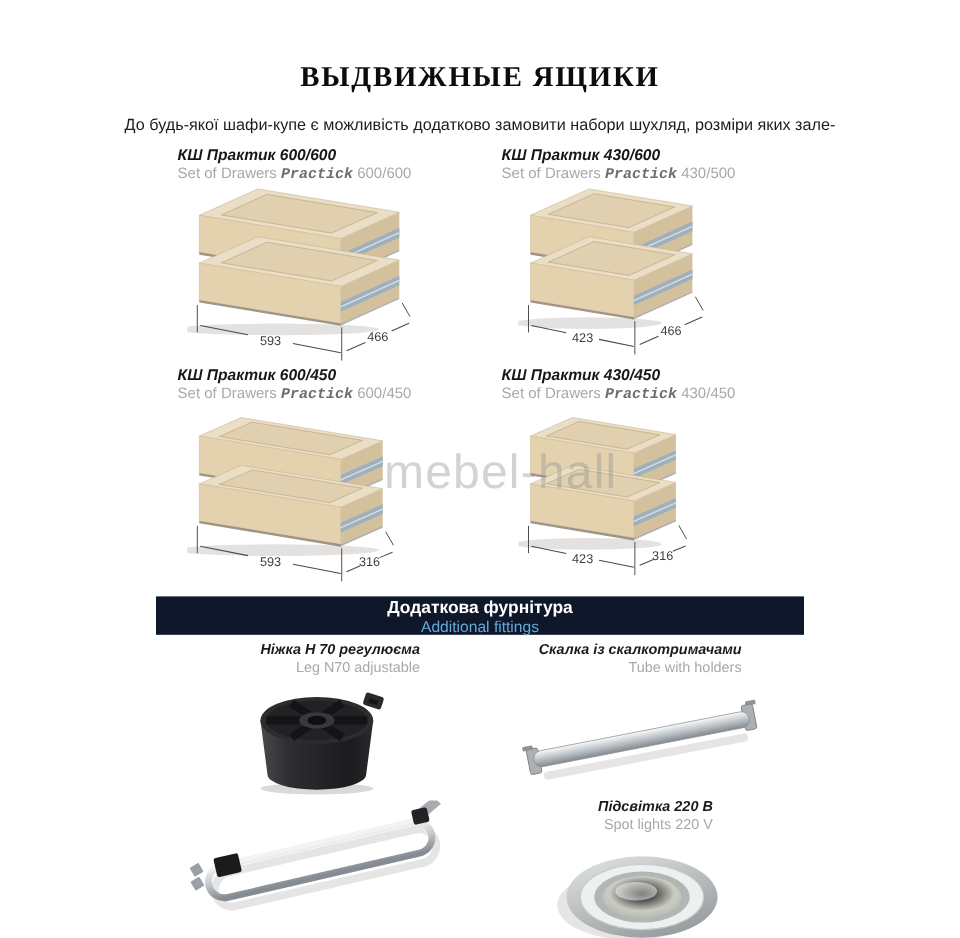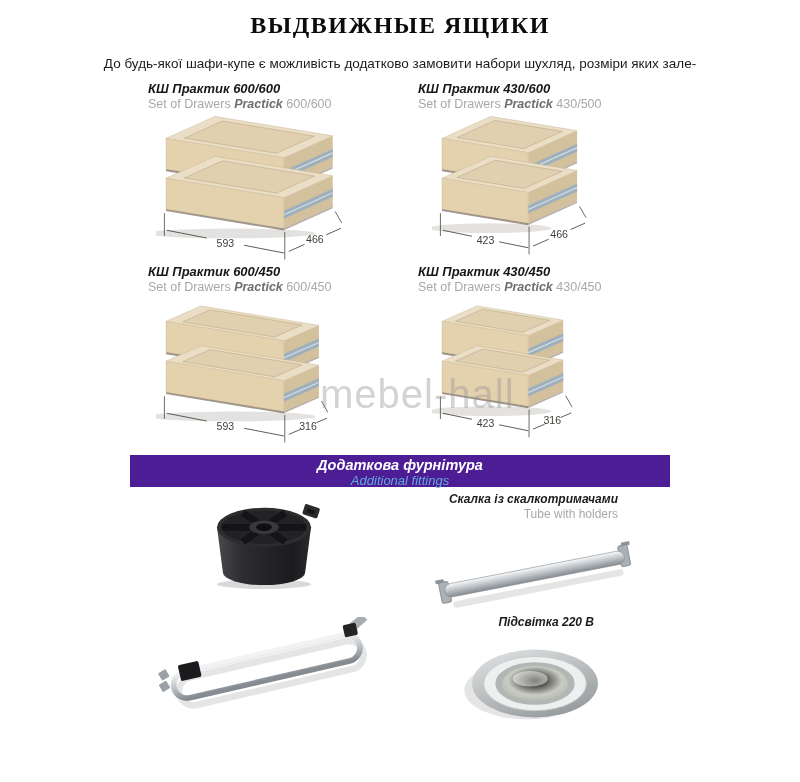--- a/index.html
+++ b/index.html
@@ -1,31 +1,31 @@
 <!DOCTYPE html>
 <html><head>
 <meta charset="utf-8">
 <style>
   * { box-sizing: border-box; }
   body { margin:0; background:#ffffff; font-family:"Liberation Sans", sans-serif; color:#1a1a1a; }
   .page { position:relative; width:800px; height:782px; background:#fff; overflow:hidden; margin:0 auto; }
 
   .title { padding-top:12px; text-align:center; font-family:"Liberation Serif", serif;
-           font-size:24px; font-weight:700; letter-spacing:1.5px; color:#0c0c0c; }
+           font-size:24px; font-weight:700; letter-spacing:1.5px; color:#0c0c0c;margin-top:40px; }
 
   .intro { width:600px; margin:15px auto 0; text-align:center; 
            font-size:13.5px; line-height:1.5; color:#1c1c1c; }
 
   .content { width:540px; margin:7px auto 0; }
 
   .products { display:grid; grid-template-columns:270px 270px; row-gap:2px; }
   .product .names { padding-left:18px; line-height:1.18; }
   .name-ua { font-size:13px; font-weight:700; font-style:italic; color:#171717; }
   .name-en { font-size:12.5px; color:#a8a8a8; }
-  .name-en .brand { color:#6e6e6e; font-weight:700; font-style:italic; }
+  .name-en .brand { color:#6e6e6e; font-weight:700; font-style:italic;font-family:Liberation Mono, monospace; }
 
   .drawer-svg { display:block; width:212px; height:148px; margin:3px 0 0 26px; }
   .drawer-svg.narrow { margin-left:32px; }
   .dim { font-family:"Liberation Sans", sans-serif; font-size:13px; fill:#403e39; }
 
   .banner { margin-top:10px; height:32px; text-align:center; padding-top:2px; background:#1068b3; }
   .banner .ua { font-size:14.5px; font-weight:700; color:#ffffff; line-height:1.15; }
   .banner .en { font-size:13px; color:#62a9da; line-height:1.0; }
 
   .fittings { display:grid; grid-template-columns:270px 270px; margin-top:3px; }
@@ -223,28 +223,32 @@
               <line x1="153.84" y1="148.126" x2="167" y2="142.54000000000002" stroke="#4c4a45" stroke-width="1.1"></line>
               <line x1="160" y1="121.49000000000001" x2="168" y2="135.49" stroke="#4c4a45" stroke-width="1"></line>
             </g>
           <text class="dim dim-w" text-anchor="middle" x="61.5" y="159.7">423</text>
           <text class="dim dim-d" text-anchor="middle" x="143.5" y="156.5">316</text>
         </svg>
       </div>
 
     </div>
 
-    <div class="banner" style="background: #4c1d95; font-style: italic;">
+    <div class="banner" style="background: #0f172a;">
       <div class="ua">Додаткова фурнітура</div>
       <div class="en">Additional fittings</div>
     </div>
 
     <div class="fittings">
 
       <div class="acc acc1">
+        <div class="names">
+          <div class="ua">Ніжка Н 70 регулюєма</div>
+          <div class="en">Leg N70 adjustable</div>
+        </div>
         <div class="acc-img">
           <svg class="leg-svg" viewBox="0 0 130 96">
             <defs>
               <linearGradient id="legG" x1="0" y1="0" x2="1" y2="0">
                 <stop offset="0" stop-color="#4a4a4e"></stop>
                   <stop offset="0.25" stop-color="#2e2e32"></stop>
                 <stop offset="0.8" stop-color="#1b1b1d"></stop>
                   <stop offset="1" stop-color="#2a2a2d"></stop>
               </linearGradient>
             </defs>
@@ -315,20 +319,21 @@
               <path d="M212,28 l15,-7 l5,7 l-13,7 z" fill="#a6acb0"></path>
               <rect x="205" y="28" width="14" height="13" rx="2" fill="#232325"></rect>
             </g>
           </svg>
         </div>
       </div>
 
       <div class="acc acc4">
         <div class="names">
           <div class="ua">Підсвітка 220 В</div>
+          <div class="en">Spot lights 220 V</div>
         </div>
         <div class="acc-img">
           <svg class="spot-svg" viewBox="0 0 150 95">
             <defs>
               <linearGradient id="spG" x1="0" y1="0" x2="0.6" y2="1">
                 <stop offset="0" stop-color="#e3e6e7"></stop>
                   <stop offset="1" stop-color="#999ea0"></stop>
               </linearGradient>
               <radialGradient id="spR" cx="0.5" cy="0.42" r="0.75">
                 <stop offset="0" stop-color="#ececе5"></stop>

